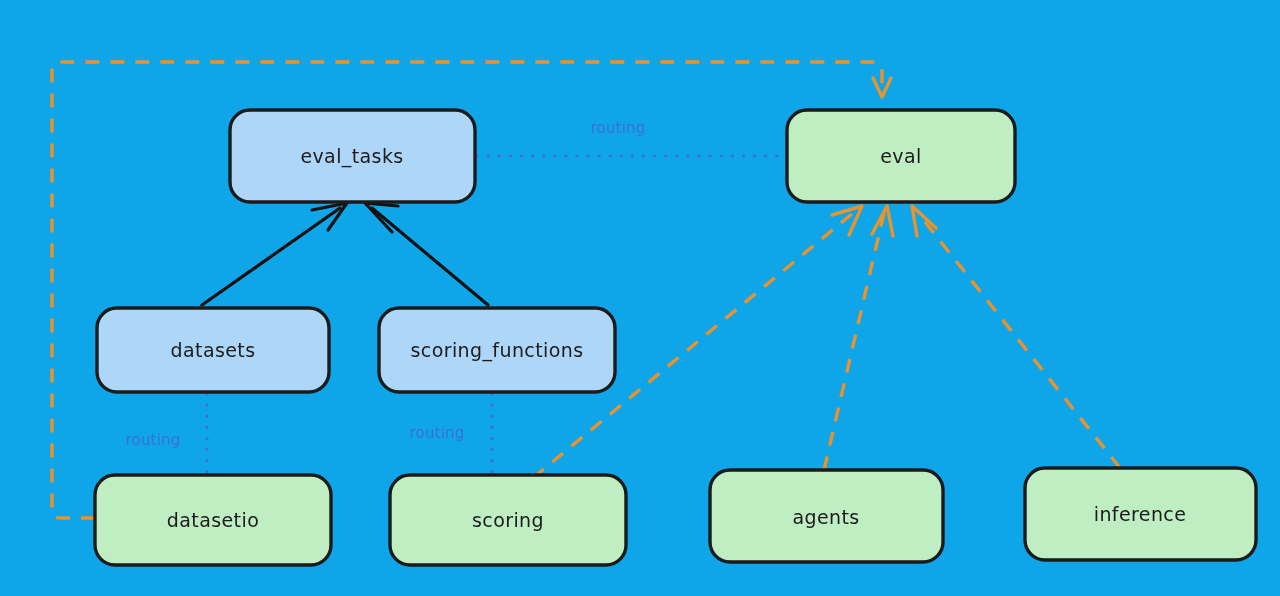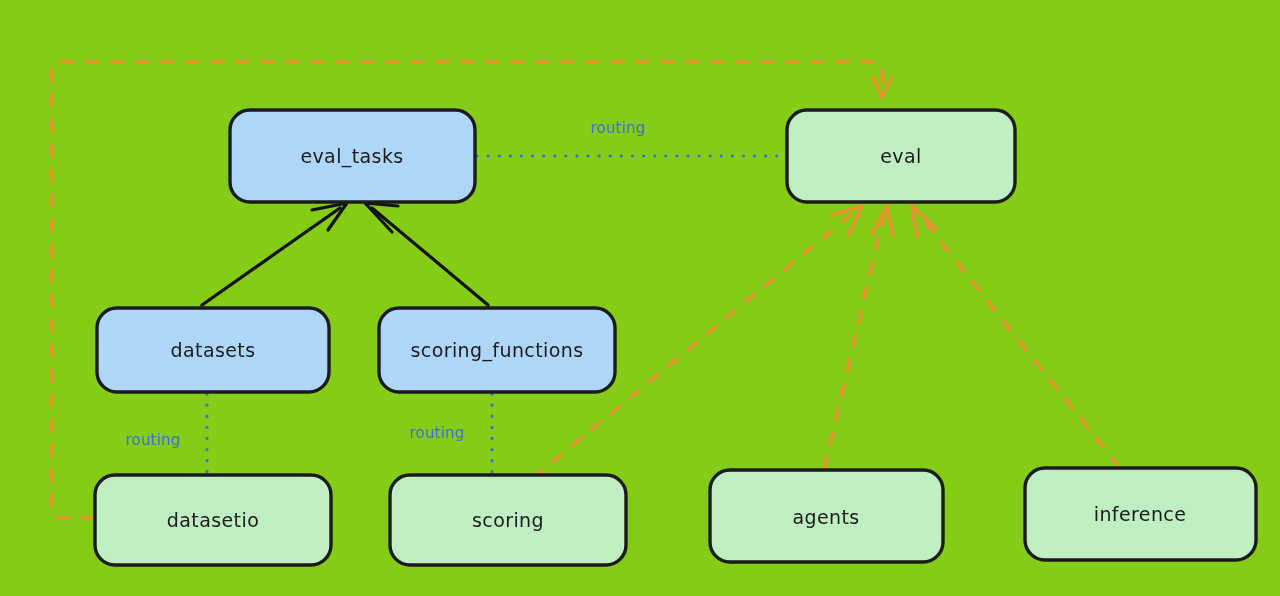--- a/index.html
+++ b/index.html
@@ -10,21 +10,21 @@
   body {
     width: 1280px;
     height: 596px;
     font-family: "DejaVu Sans", sans-serif;
     overflow: hidden;
   }
   #diagram-root {
     position: relative;
     width: 1280px;
     height: 596px;
-    background: #84cc16;
+    background: #0ea5e9;
   }
   svg#diagram-svg {
     position: absolute;
     top: 0;
     left: 0;
     width: 1280px;
     height: 596px;
   }
   .node-label {
     font-family: "DejaVu Sans", sans-serif;

